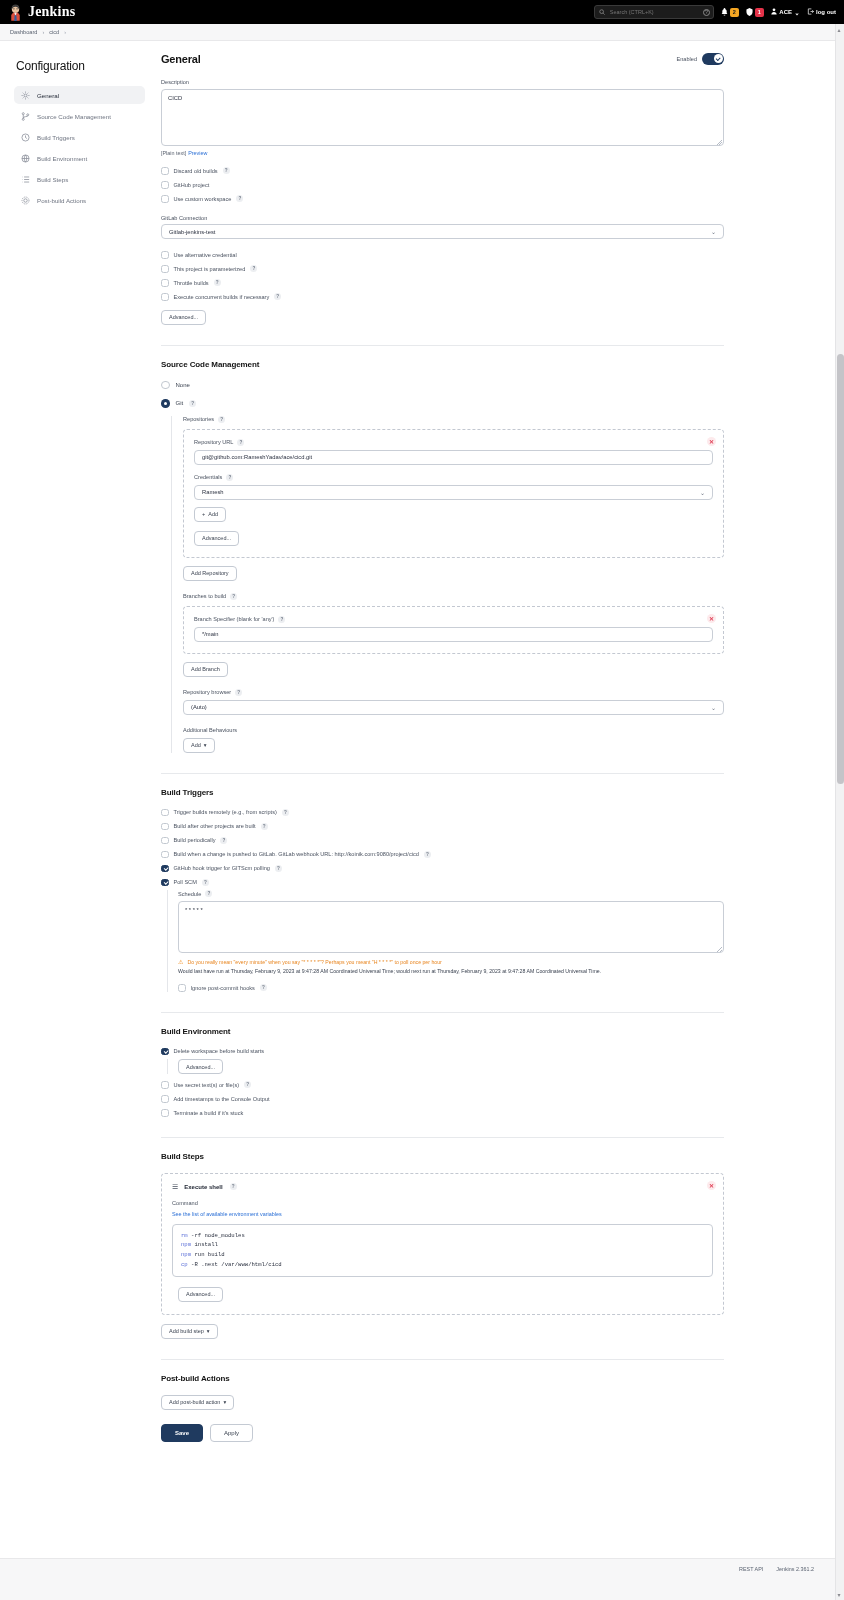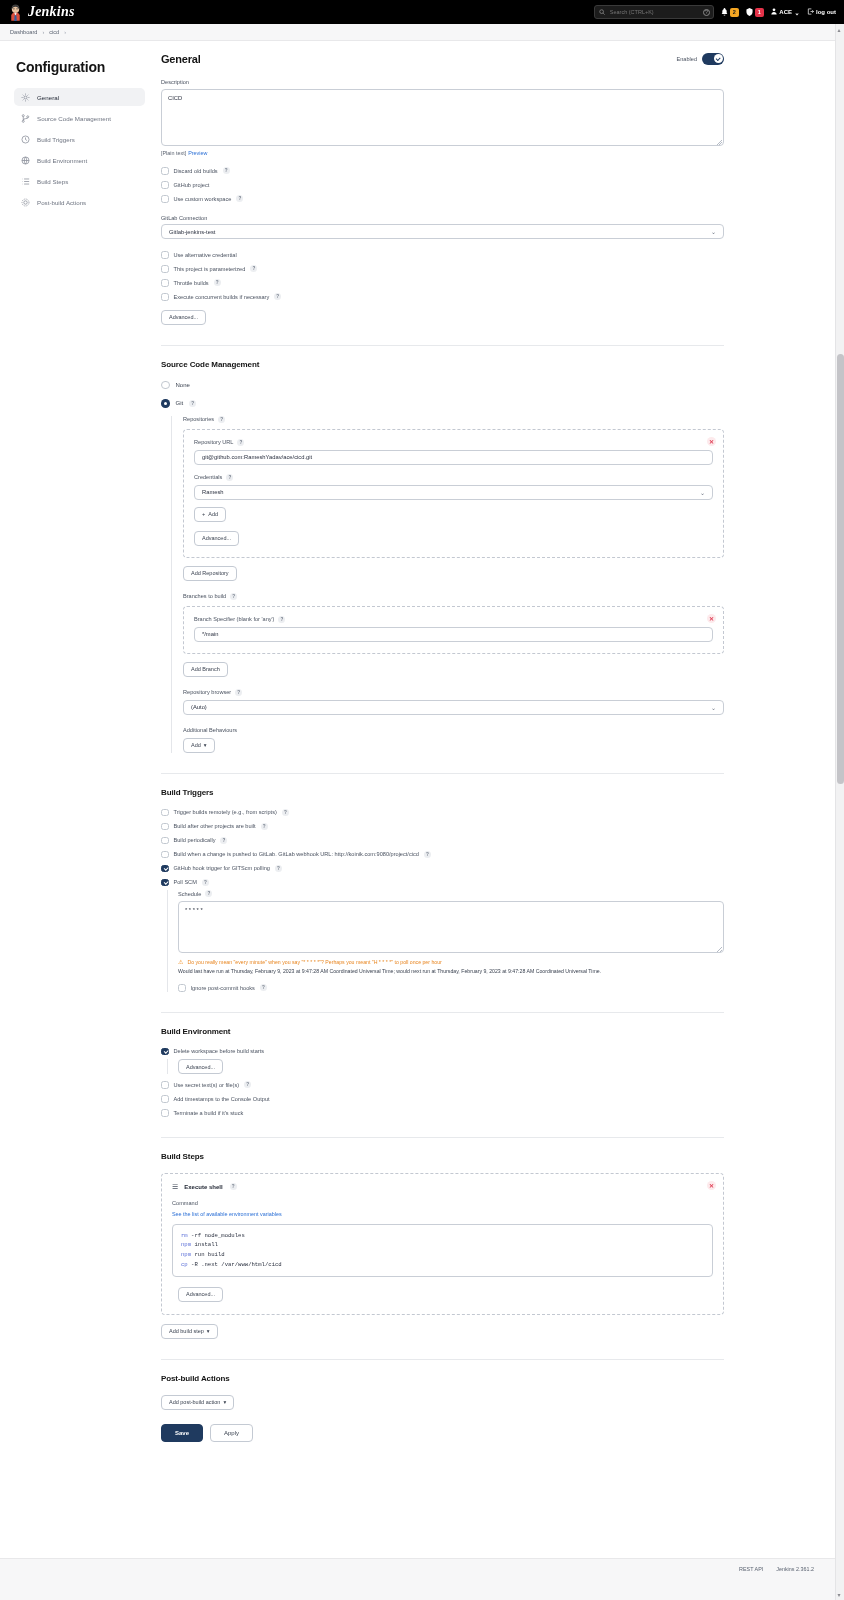--- a/index.html
+++ b/index.html
@@ -12,21 +12,21 @@
     overflow: hidden;
     position: relative;
   }
 
   
   .topbar {
     height: 24px; background: #000000;
     display: flex; align-items: center;
     padding: 0 8px; position: relative;
   }
-  .brand { display:flex; align-items:center; gap:5px;font-style:italic; }
+  .brand { display:flex; align-items:center; gap:5px; }
   .brand-logo { width:15px; height:17px; position:relative; }
   .brand-text {
     color:#fff; font-family:"Liberation Serif", serif;
     font-size:14px; font-weight:bold; letter-spacing:.2px;
   }
   .top-right {
     position:absolute; right:8px; top:0; height:24px;
     display:flex; align-items:center; gap:7px;
   }
   .searchbox {
@@ -65,21 +65,21 @@
     display:flex; align-items:center; gap:5px; padding:0 10px;
     font-size:5.6px; color:#5a6270;
   }
   .crumb-sep { color:#9aa0ab; font-size:5.4px; }
   .crumb-link { color:#5a6270; cursor:pointer; }
 
   
   .page { display:flex; background:#fff; height:1517px; }
   .sidebar { width:155px; padding:18px 10px 0 14px; }
   .side-title {
-    font-size:14px; font-weight:bold; color:#141414;
+    font-size:12px; font-weight:normal; color:#141414;
     margin:0 0 13px 2px; letter-spacing:-.2px;
   }
   .side-item {
     display:flex; align-items:center; gap:7px;
     padding:4.5px 7px; border-radius:5px; margin-bottom:3px;
     cursor:pointer; color:#6e7481; font-size:6.2px;
   }
   .side-item.active { background:#f1f2f4; color:#1d2330; }
   .side-ic { width:9px; height:9px; flex:0 0 9px; opacity:.75; }
   .side-ic svg { width:9px; height:9px; display:block; }

